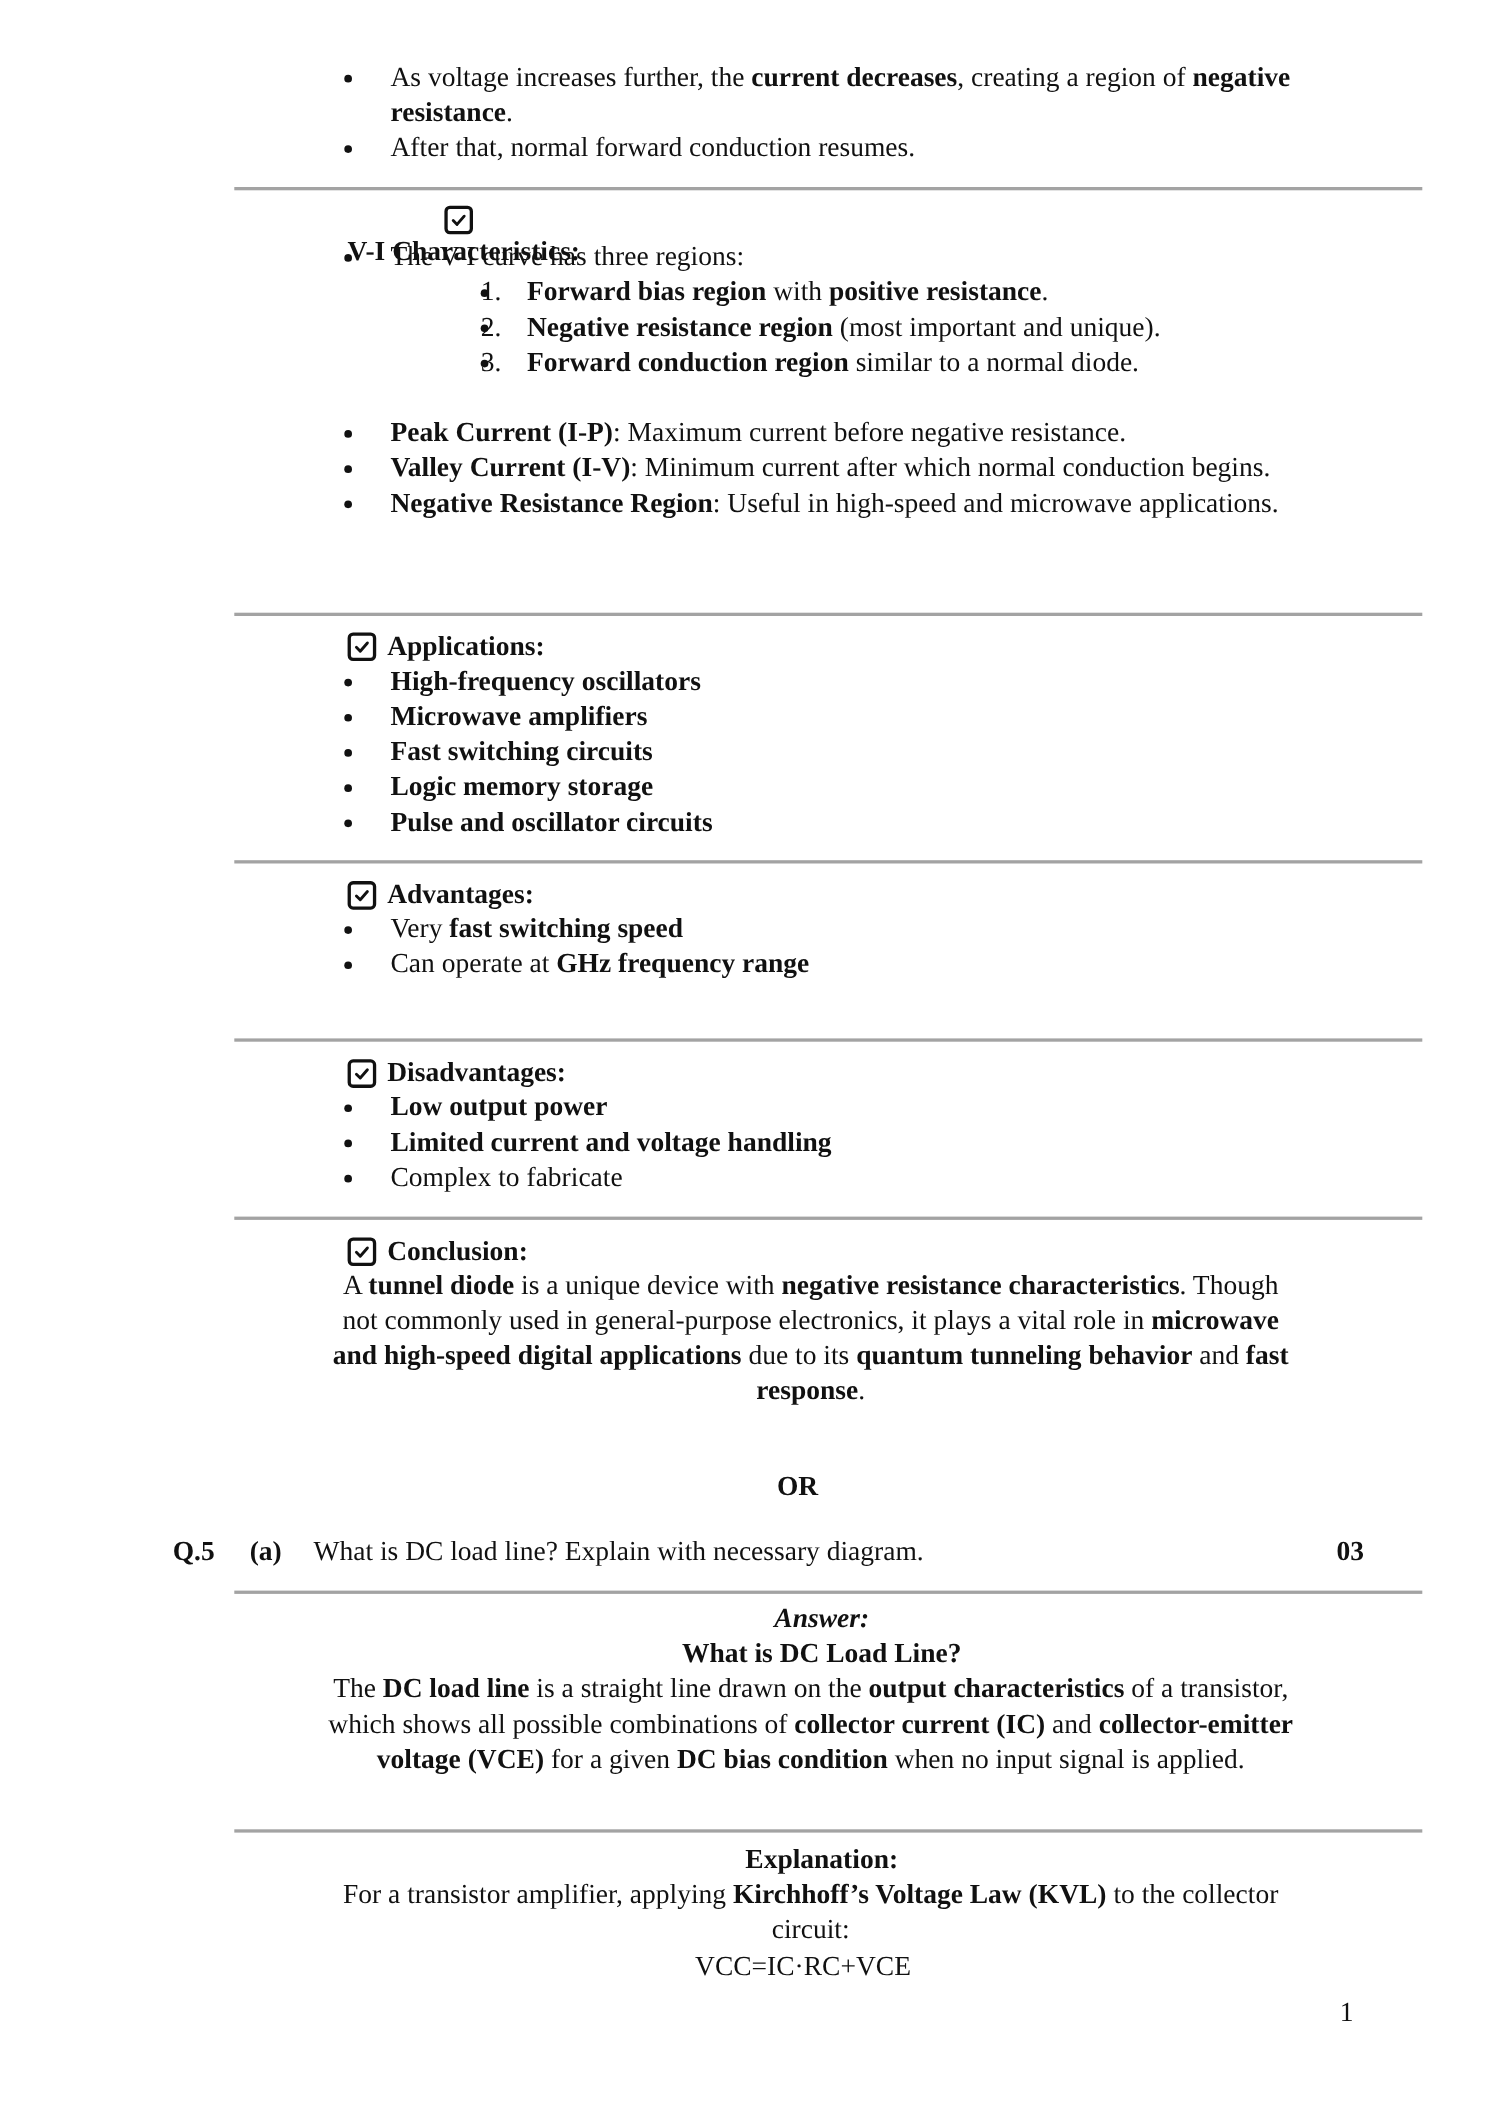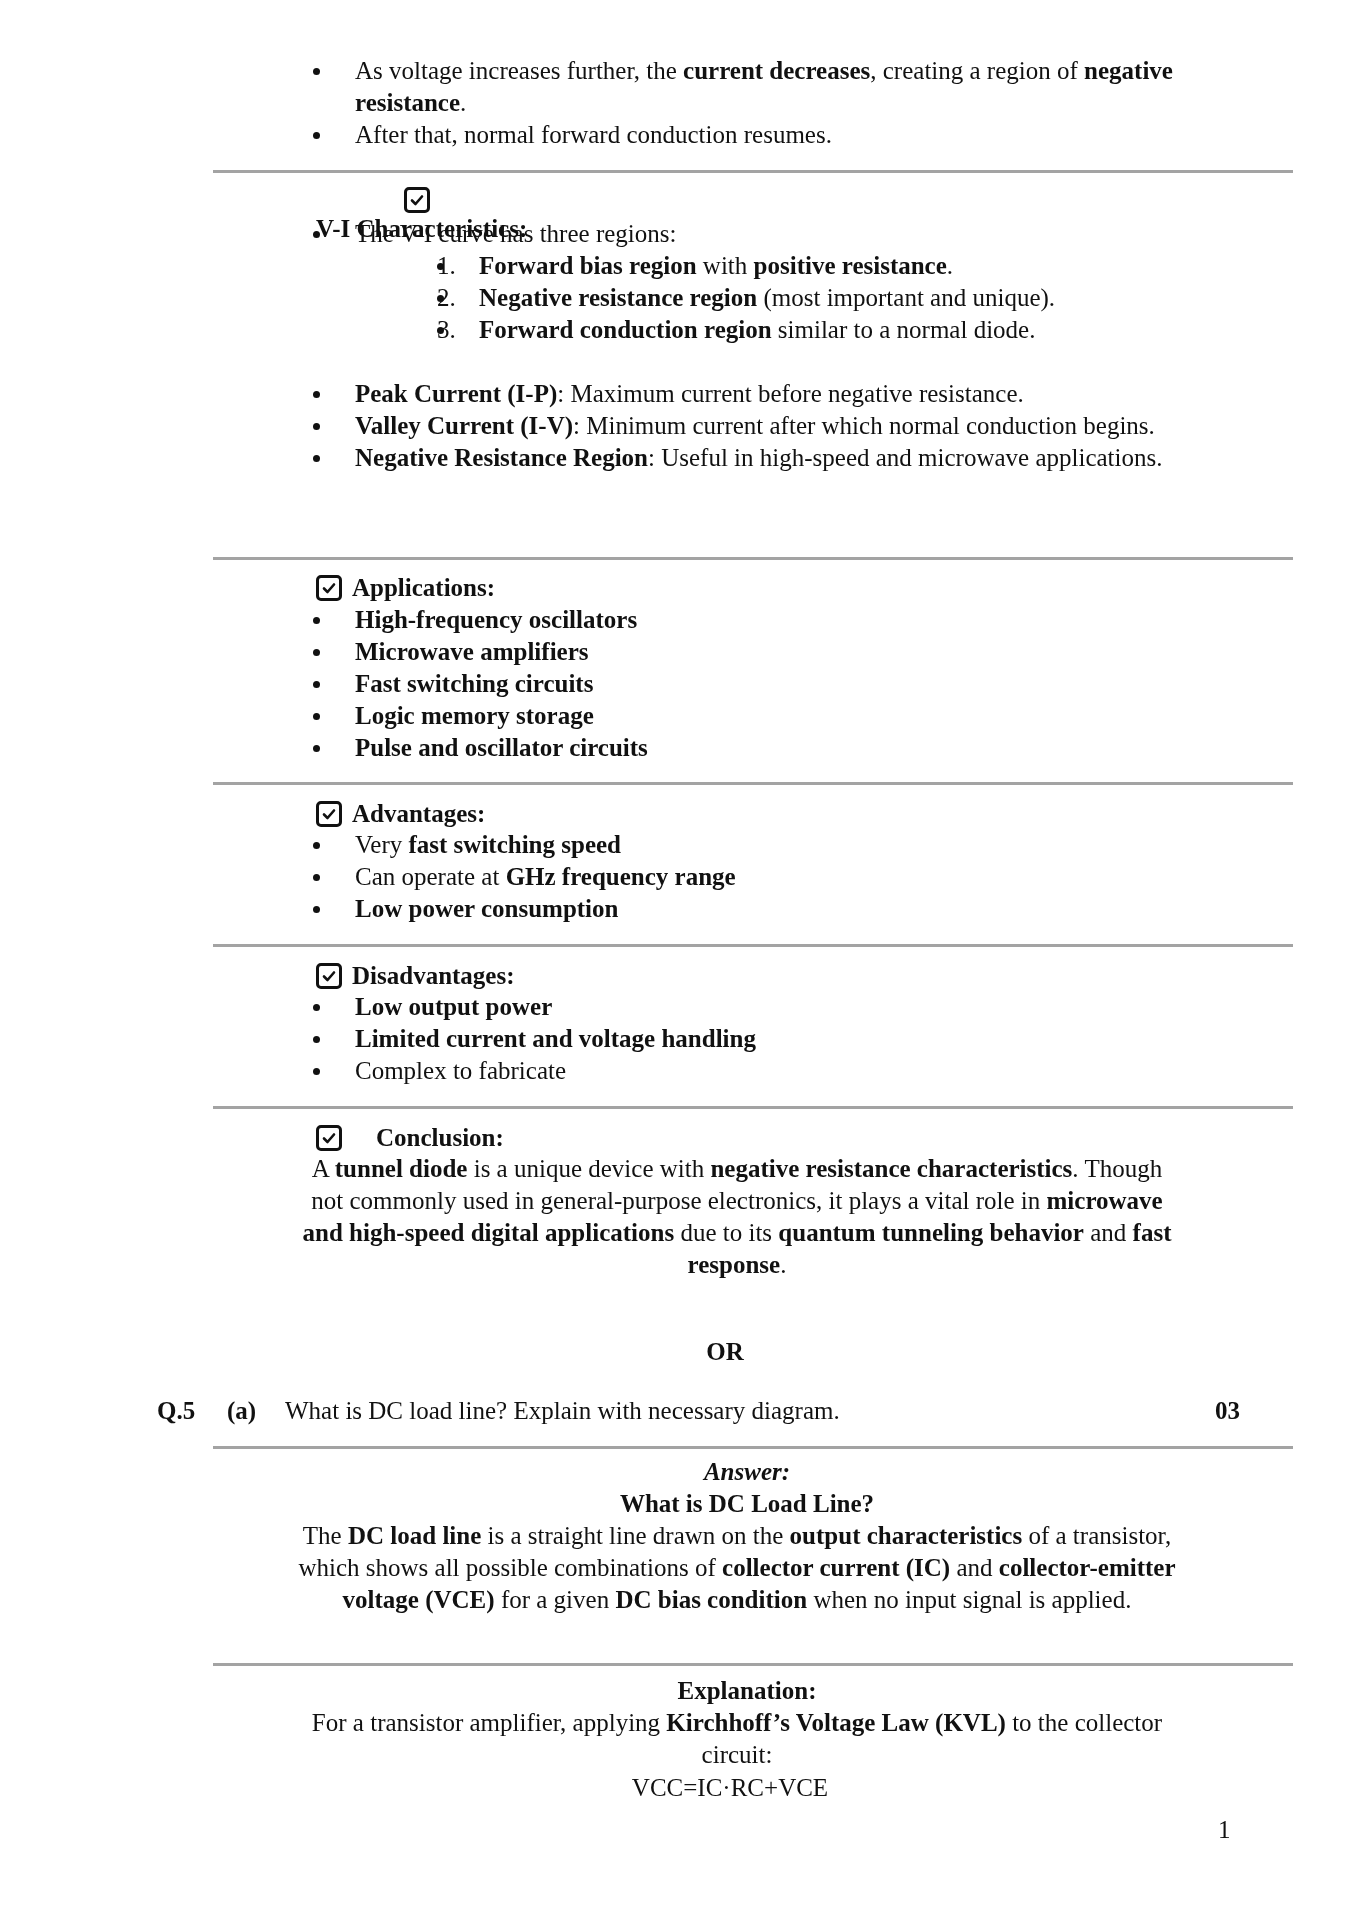--- a/index.html
+++ b/index.html
@@ -92,42 +92,41 @@
   <span class="check-icon">
       <svg viewBox="0 0 16 16">
         <path d="M3 8.5 L6.5 12 L13 4.5" fill="none" stroke="#111" stroke-width="2.6" stroke-linecap="round" stroke-linejoin="round"></path>
       </svg>
     </span>
   <span>Advantages:</span>
 </div>
 <ul class="bullet-list" style="top:829px; width:880px;">
   <li><span>Very </span><b>fast switching speed</b></li>
   <li><span>Can operate at </span><b>GHz frequency range</b></li>
-  <li><b>Low power consumption</b></li>
 </ul>
 
 <div class="divider" style="top:944px;"></div>
 
 <div class="heading" style="top:960px;">
   <span class="check-icon">
       <svg viewBox="0 0 16 16">
         <path d="M3 8.5 L6.5 12 L13 4.5" fill="none" stroke="#111" stroke-width="2.6" stroke-linecap="round" stroke-linejoin="round"></path>
       </svg>
     </span>
   <span>Disadvantages:</span>
 </div>
 <ul class="bullet-list" style="top:991px; width:880px;">
   <li><b>Low output power</b></li>
   <li><b>Limited current and voltage handling</b></li>
   <li><span>Complex to fabricate</span></li>
 </ul>
 
 <div class="divider" style="top:1106px;"></div>
 
-<div class="heading" style="top:1122px;gap:24px;">
+<div class="heading" style="top:1122px;">
   <span class="check-icon">
       <svg viewBox="0 0 16 16">
         <path d="M3 8.5 L6.5 12 L13 4.5" fill="none" stroke="#111" stroke-width="2.6" stroke-linecap="round" stroke-linejoin="round"></path>
       </svg>
     </span>
   <span>Conclusion:</span>
 </div>
 <div class="para" style="top:1153px; width:880px;"><span>A </span><b>tunnel diode</b><span> is a unique device with </span><b>negative resistance characteristics</b><span>. Though not commonly used in general-purpose electronics, it plays a vital role in </span><b>microwave and high-speed digital applications</b><span> due to its </span><b>quantum tunneling behavior</b><span> and </span><b>fast response</b><span>.</span></div>
 
 <div class="abs" style="top:1336px; left:0; width:1450px; text-align:center; font-weight:bold;">OR</div>

